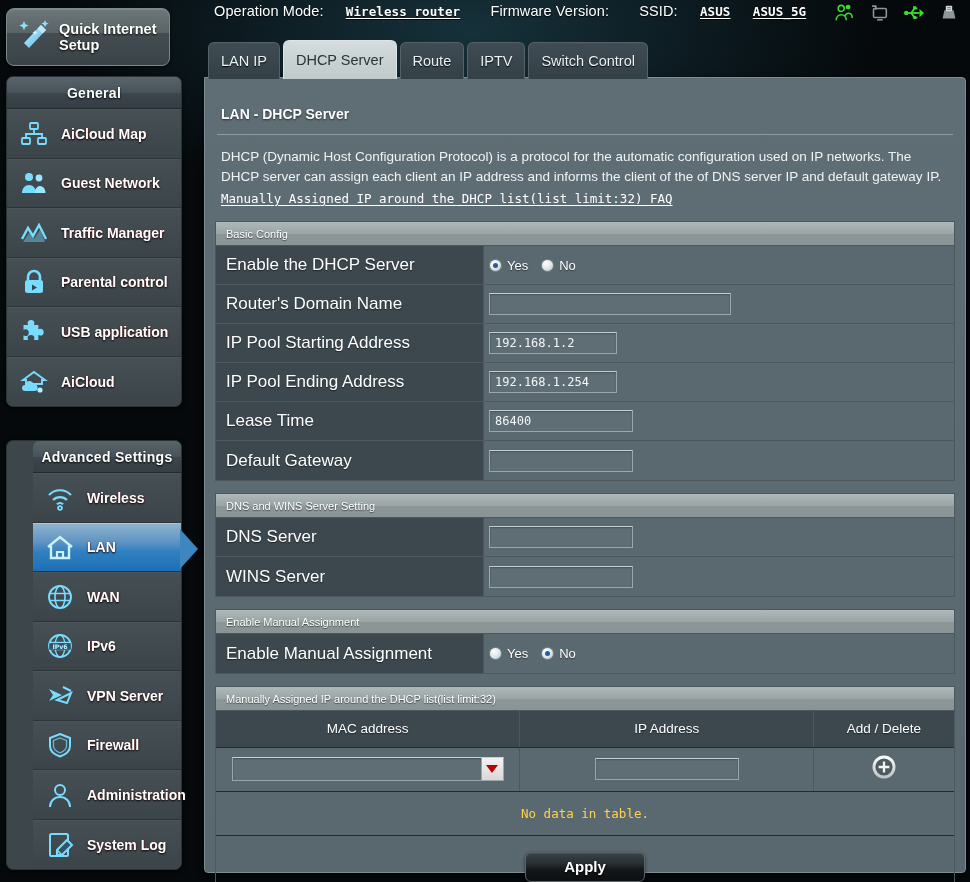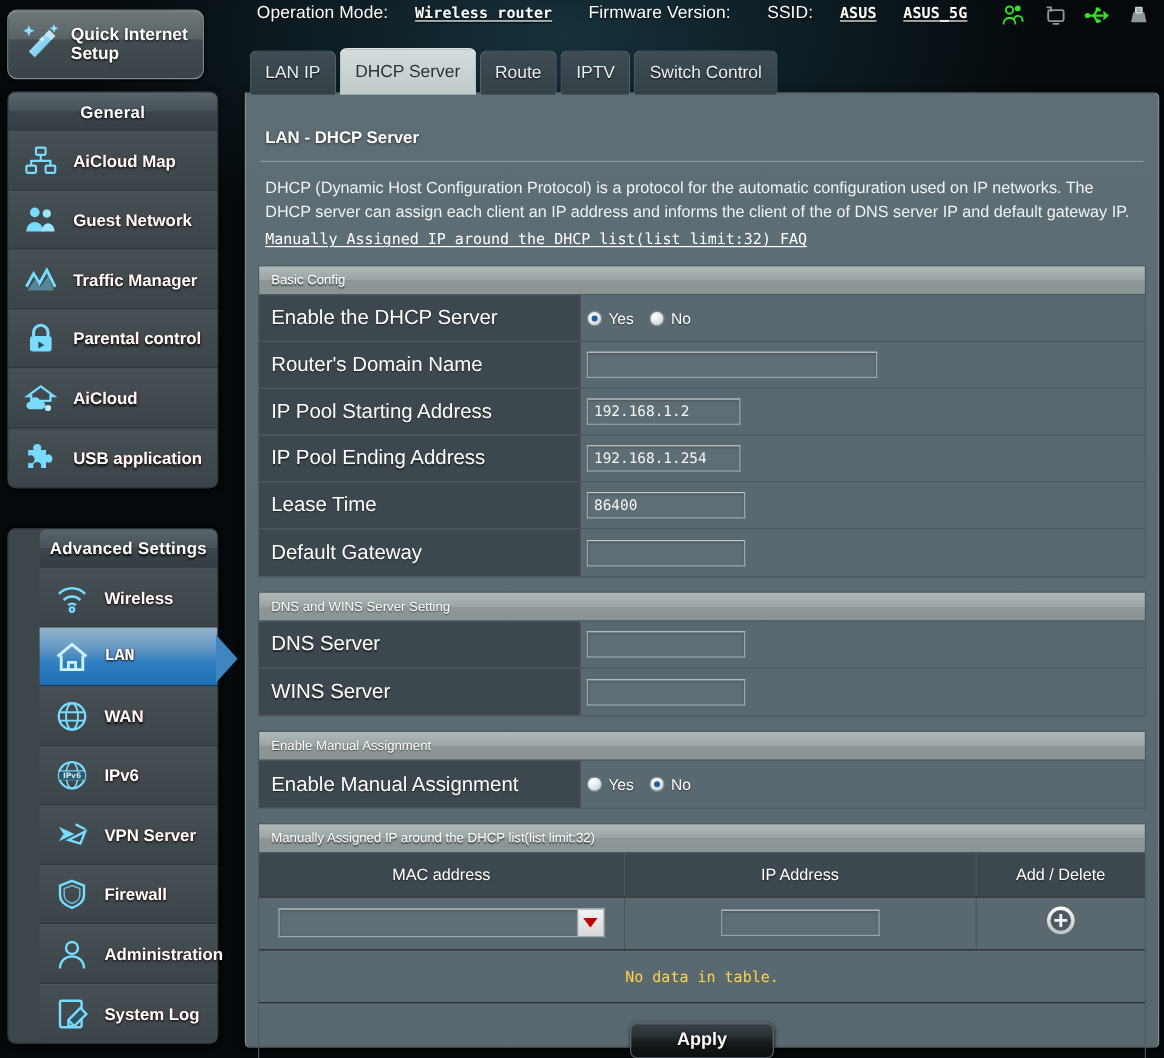--- a/index.html
+++ b/index.html
@@ -101,21 +101,20 @@
   .side-item .s-icon { width: 30px; height: 30px; flex: 0 0 30px; }
   .side-item .s-label {
     margin-left: 12px;
     color: #fff; font-weight: bold; font-size: 14px;
     text-shadow: 0 1px 2px #000, 1px 0 1px rgba(255,0,0,.25);
   }
   .side-item.active {
     background: linear-gradient(180deg, #8fb3cd 0%, #5f94c2 38%, #2f7fc1 60%, #1f6fb5 100%);
     border-top: 1px solid #a9c7dc;
     border-bottom: 1px solid #18354e;
-    font-family: Liberation Mono, monospace;
   }
   .side-item.active::after {
     content: "";
     position: absolute; right: -17px; top: 5px;
     width: 0; height: 0;
     border-top: 20px solid transparent;
     border-bottom: 20px solid transparent;
     border-left: 18px solid #3e86bf;
   }
 
@@ -212,21 +211,21 @@
     border: 1px solid #9aa6ab;
     border-top-color: #c3cccf;
     box-shadow: inset 0 1px 2px rgba(0,0,0,.25);
     color: #f2f6f7;
     font-family: "DejaVu Sans Mono", monospace;
     font-size: 12px;
     padding: 0 5px;
     outline: none;
   }
   .tbox.w-wide { width: 242px; }
-  .tbox.w-std { width: 132px; }
+  .tbox.w-std { width: 144px; }
   .tbox.w-ip { width: 128px; }
 
   
   .radio-group { display: flex; align-items: center; gap: 13px; }
   .radio-opt { display: flex; align-items: center; gap: 5px; cursor: pointer; }
   .radio {
     width: 13px; height: 13px; border-radius: 50%;
     background: radial-gradient(circle at 35% 30%, #ffffff 0%, #dfe5e7 55%, #aab4b8 100%);
     border: 1px solid #7c878c;
     position: relative;
@@ -442,35 +441,35 @@
           <rect x="6" y="13" width="18" height="13" rx="2.5" fill="#79dcff"></rect>
           <path d="M13 17.5l5 3-5 3z" fill="#2c4a58"></path>
         </svg>
       </span>
       <span class="s-label">Parental control</span>
     </div>
 
     <div class="side-item">
       <span class="s-icon">
         <svg viewBox="0 0 30 30" width="30" height="30">
+          <path d="M12 3c2 0 3.4 1.3 3.4 3 0 .9-.4 1.4-.4 2h4.4v4.3c.6 0 1.2-.5 2.2-.5 1.8 0 3.1 1.5 3.1 3.4s-1.3 3.4-3.1 3.4c-1 0-1.6-.5-2.2-.5V23H15c0-.6.4-1.1.4-2 0-1.7-1.4-3-3.4-3s-3.4 1.3-3.4 3c0 .9.4 1.4.4 2H4.5v-4.4c.6 0 1.2.5 2.2.5 1.8 0 3.1-1.5 3.1-3.4s-1.3-3.4-3.1-3.4c-1 0-1.6.5-2.2.5V8h4.5c0-.6-.4-1.1-.4-2 0-1.7 1.4-3 3.4-3z" fill="#79dcff"></path>
+        </svg>
+      </span>
+      <span class="s-label">USB application</span>
+    </div>
+
+    <div class="side-item">
+      <span class="s-icon">
+        <svg viewBox="0 0 30 30" width="30" height="30">
           <path d="M15 5 L26 13 h-3 v4 h-16 v-4 h-3 z" fill="none" stroke="#79dcff" stroke-width="1.9"></path>
           <path d="M6 24c-1.8 0-3-1.3-3-3s1.2-3 3-3c.2-2.3 2-4 4.3-4 1.8 0 3.3 1 4 2.6 2.5.1 4.4 2 4.4 4.4 0 1.7-1.3 3-3 3z" fill="#79dcff"></path>
           <circle cx="21" cy="23" r="2.6" fill="#b6ecff"></circle>
         </svg>
       </span>
       <span class="s-label">AiCloud</span>
-    </div>
-
-    <div class="side-item">
-      <span class="s-icon">
-        <svg viewBox="0 0 30 30" width="30" height="30">
-          <path d="M12 3c2 0 3.4 1.3 3.4 3 0 .9-.4 1.4-.4 2h4.4v4.3c.6 0 1.2-.5 2.2-.5 1.8 0 3.1 1.5 3.1 3.4s-1.3 3.4-3.1 3.4c-1 0-1.6-.5-2.2-.5V23H15c0-.6.4-1.1.4-2 0-1.7-1.4-3-3.4-3s-3.4 1.3-3.4 3c0 .9.4 1.4.4 2H4.5v-4.4c.6 0 1.2.5 2.2.5 1.8 0 3.1-1.5 3.1-3.4s-1.3-3.4-3.1-3.4c-1 0-1.6.5-2.2.5V8h4.5c0-.6-.4-1.1-.4-2 0-1.7 1.4-3 3.4-3z" fill="#79dcff"></path>
-        </svg>
-      </span>
-      <span class="s-label">USB application</span>
     </div>
   </div>
 
   <div class="side-group" id="group-advanced">
     <div class="side-title">Advanced Settings</div>
 
     <div class="side-item">
       <span class="s-icon">
         <svg viewBox="0 0 30 30" width="30" height="30">
           <path d="M4 12a15 15 0 0 1 22 0" fill="none" stroke="#79dcff" stroke-width="2.1"></path>

